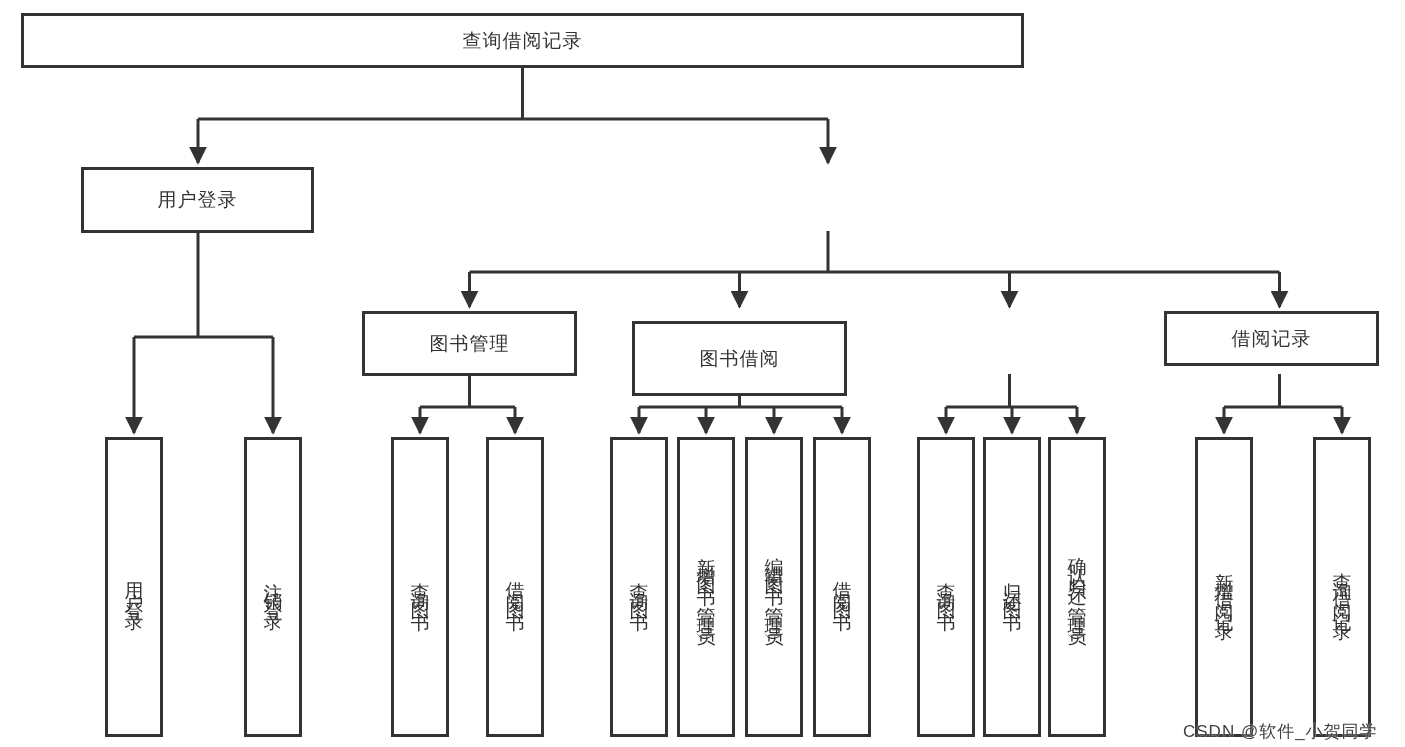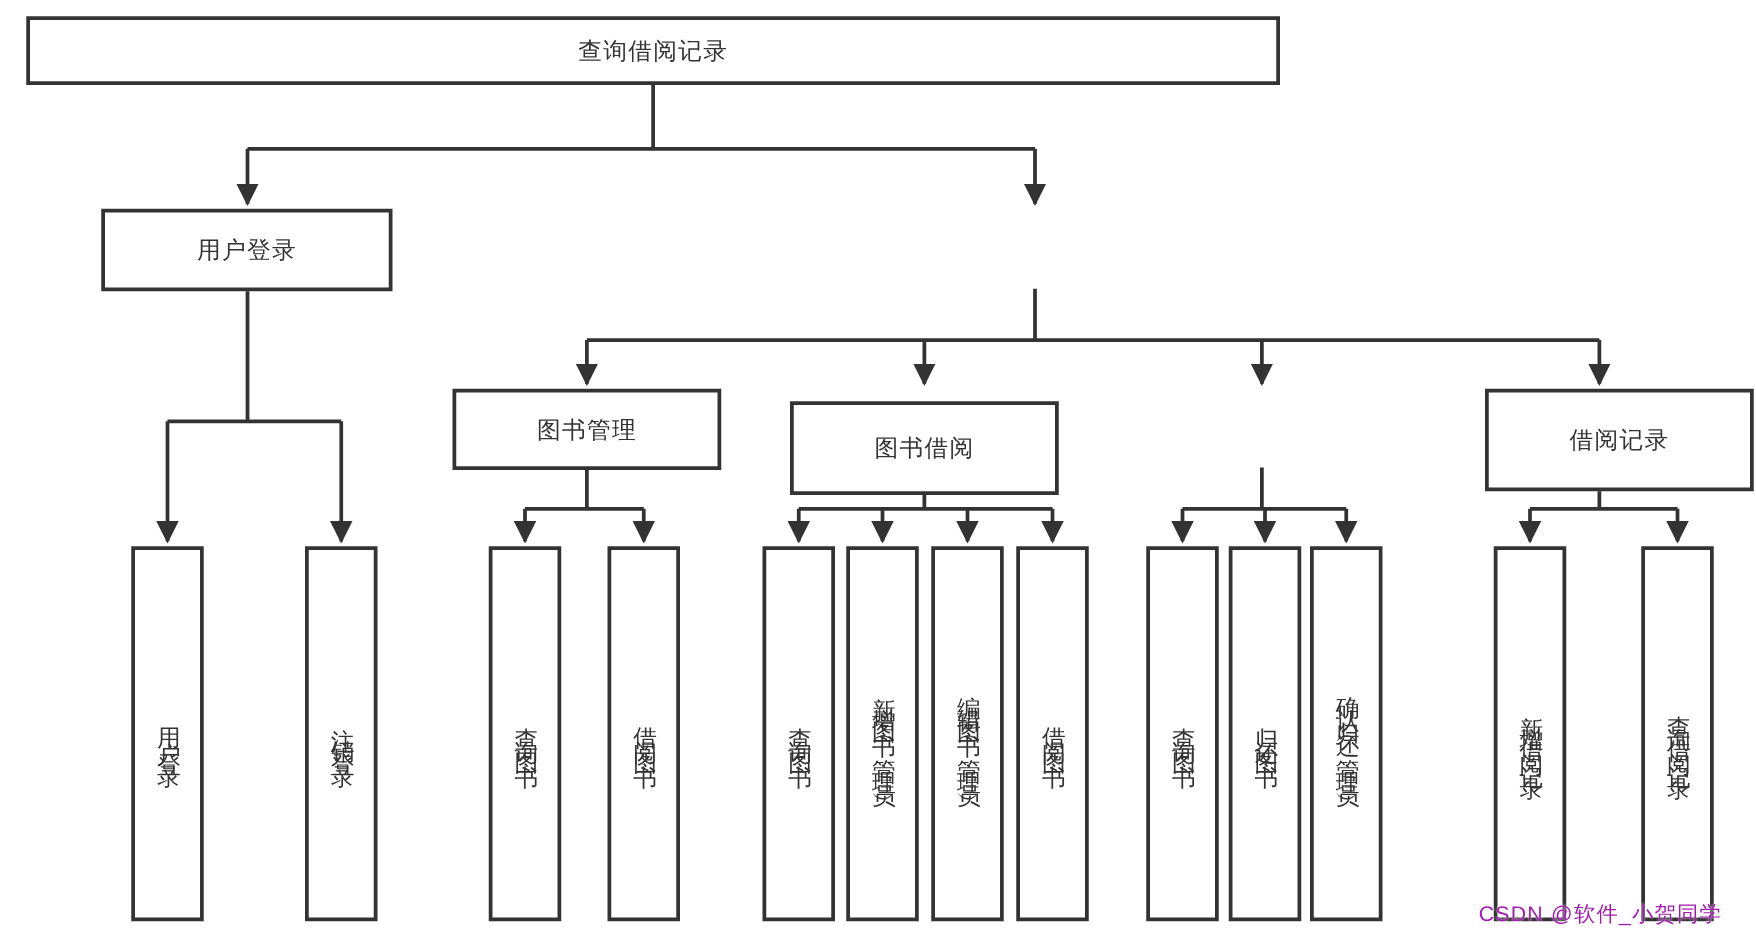--- a/index.html
+++ b/index.html
@@ -29,21 +29,21 @@
     writing-mode:vertical-rl;
     text-orientation:mixed;
     font-size:19px;
     letter-spacing:10px;
     white-space:normal;
   }
   .watermark{
     position:absolute;
     left:1183px;top:720px;
     font-size:17px;
-    color:#a21caf;
+    color:#404040;
     letter-spacing:1px;
     text-shadow:0 0 2px #ffffff;
     white-space:nowrap;
   }
 </style>
 </head>
 <body>
 
 <div class="canvas">
 
@@ -89,21 +89,21 @@
       <path d="M1342 407 V433" marker-end="url(#ah)"></path>
     </g>
   </svg>
 
   <div class="node" style="left:21px;top:13px;width:1003px;height:55px">查询借阅记录</div>
 
   <div class="node" style="left:81px;top:167px;width:233px;height:66px">用户登录</div>
 
   <div class="node" style="left:362px;top:311px;width:215px;height:65px">图书管理</div>
   <div class="node" style="left:632px;top:321px;width:215px;height:75px">图书借阅</div>
-  <div class="node" style="left:1188px;top:311px;width:215px;height:82px">借阅记录</div>
+  <div class="node" style="left:1164px;top:311px;width:215px;height:55px">借阅记录</div>
 
   <div class="node leaf" style="left:105px;top:437px;width:58px;height:300px">用户登录</div>
   <div class="node leaf" style="left:244px;top:437px;width:58px;height:300px">注销登录</div>
 
   <div class="node leaf" style="left:391px;top:437px;width:58px;height:300px">查询图书</div>
   <div class="node leaf" style="left:486px;top:437px;width:58px;height:300px">借阅图书</div>
 
   <div class="node leaf" style="left:610px;top:437px;width:58px;height:300px">查询图书</div>
   <div class="node leaf" style="left:677px;top:437px;width:58px;height:300px">新增图书（管理员）</div>
   <div class="node leaf" style="left:745px;top:437px;width:58px;height:300px">编辑图书（管理员）</div>

